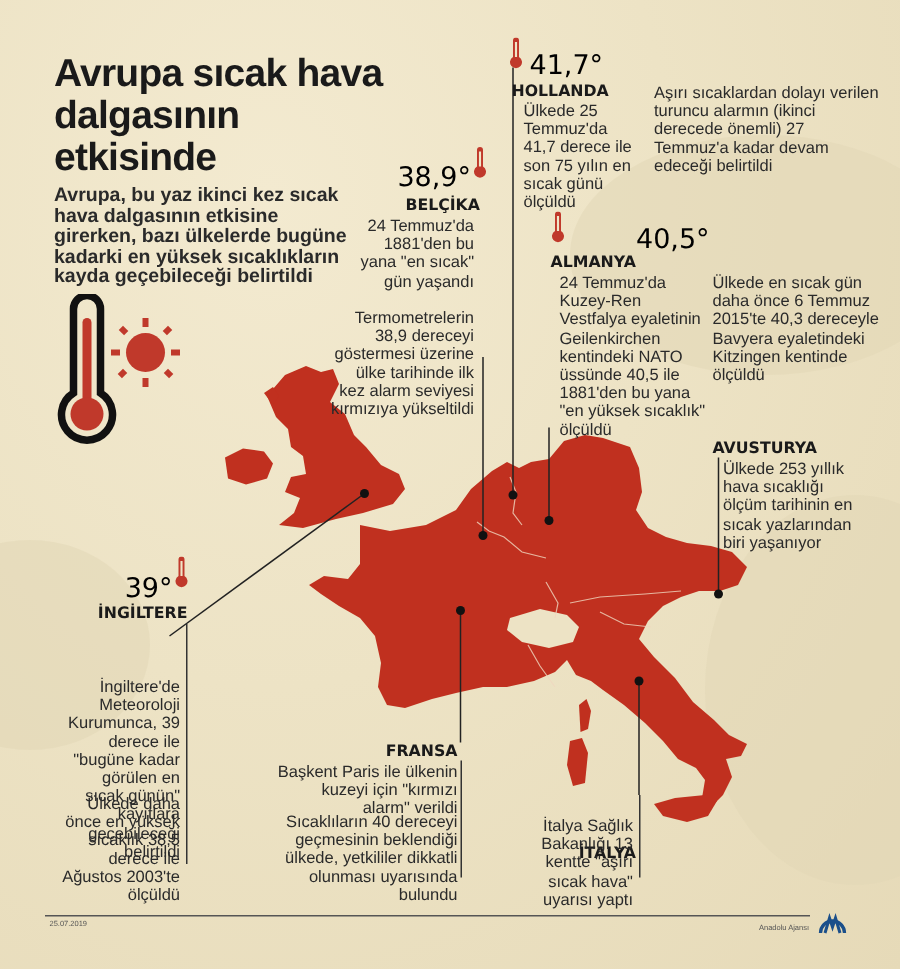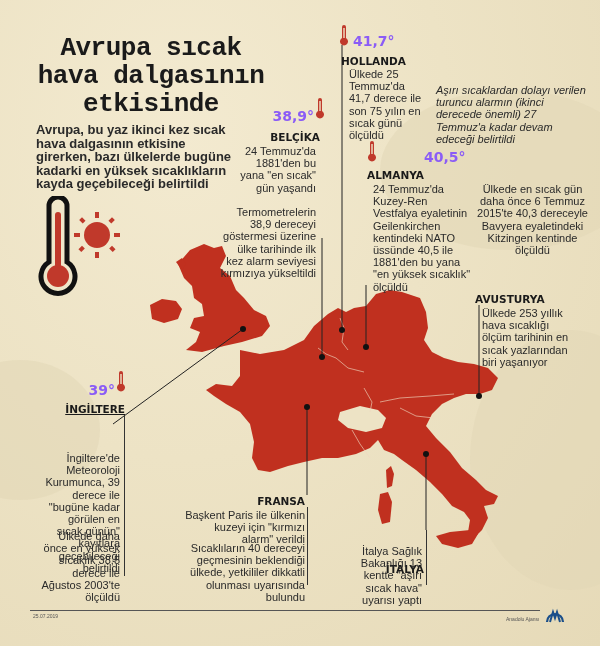--- a/index.html
+++ b/index.html
@@ -6,28 +6,28 @@
   body {
     width:600px; height:646px; position:relative; overflow:hidden;
     background: radial-gradient(ellipse at 30% 20%, #f3ead0 0%, #ede3c5 45%, #e6dab8 100%);
     font-family: "Liberation Sans", sans-serif;
     color:#222;
   }
   .bg-land { position:absolute; background:#e2d7b6; opacity:0.55; border-radius:50%; }
   .abs { position:absolute; }
   .title {
     left:36px; top:34px; width:230px;
-    font-family:Liberation Mono, monospace; font-weight:bold;
-    font-size:26px; line-height:28px; color:#1a1a1a; letter-spacing:-0.5px;text-align:center;
+    font-family:Liberation Sans, sans-serif; font-weight:bold;
+    font-size:26px; line-height:28px; color:#1a1a1a; letter-spacing:-0.5px;
   }
   .subtitle {
     left:36px; top:123px; width:200px;
     font-size:13px; line-height:13.5px; font-weight:bold; color:#2a2a2a;
   }
-  .temp { color:#8b5cf6; font-size:14px; font-family:"DejaVu Sans", sans-serif;font-weight:bold; }
+  .temp { color:#000000; font-size:18px; font-family:"DejaVu Sans", sans-serif; }
   .country { font-weight:bold; font-size:10.5px; color:#1a1a1a; font-family:"DejaVu Sans", sans-serif; }
   .txt { font-size:11px; line-height:12.2px; color:#2a2a2a; }
   .right { text-align:right; }
   .vline { position:absolute; width:1.2px; background:#333; }
   .footer-line { position:absolute; left:30px; top:610px; width:510px; height:1px; background:#555; }
   .footer-date { left:33px; top:613px; font-size:5px; color:#555; }
   .footer-src { left:506px; top:616px; font-size:5px; color:#555; }
 </style>
 </head>
 <body>
@@ -105,49 +105,49 @@
   </g>
 </svg>
 
 <svg class="abs" style="left:339px;top:25px;" width="10" height="22" viewBox="0 0 10 22">
     <path d="M3 2 a2 2 0 0 1 4 0 v11 a4 4 0 1 1 -4 0 z" fill="#c0392b"></path>
     <rect x="4.3" y="3" width="1.4" height="10" fill="#f0e6c8"></rect>
   </svg>
 <div class="abs temp" style="left:353px;top:33px;">41,7°</div>
 <div class="abs country" style="left:341px;top:55px;">HOLLANDA</div>
 <div class="abs txt" style="left:349px;top:68px;width:75px;">Ülkede 25 Temmuz'da 41,7 derece ile son 75 yılın en sıcak günü ölçüldü</div>
-<div class="abs txt" style="left:436px;top:84px;width:150px;font-style:italic;">Aşırı sıcaklardan dolayı verilen turuncu alarmın (ikinci derecede önemli) 27 Temmuz'a kadar devam edeceği belirtildi</div>
+<div class="abs txt" style="left:436px;top:56px;width:150px;">Aşırı sıcaklardan dolayı verilen turuncu alarmın (ikinci derecede önemli) 27 Temmuz'a kadar devam edeceği belirtildi</div>
 
 <div class="abs temp right" style="left:256px;top:108px;width:58px;">38,9°</div>
 <svg class="abs" style="left:315px;top:98px;" width="10" height="22" viewBox="0 0 10 22">
     <path d="M3 2 a2 2 0 0 1 4 0 v11 a4 4 0 1 1 -4 0 z" fill="#c0392b"></path>
     <rect x="4.3" y="3" width="1.4" height="10" fill="#f0e6c8"></rect>
   </svg>
 <div class="abs country right" style="left:240px;top:131px;width:80px;">BELÇİKA</div>
 <div class="abs txt right" style="left:236px;top:145px;width:80px;">24 Temmuz'da 1881'den bu yana "en sıcak" gün yaşandı</div>
 <div class="abs txt right" style="left:220px;top:206px;width:96px;">Termometrelerin 38,9 dereceyi göstermesi üzerine ülke tarihinde ilk kez alarm seviyesi kırmızıya yükseltildi</div>
 
 <svg class="abs" style="left:367px;top:141px;" width="10" height="22" viewBox="0 0 10 22">
     <path d="M3 2 a2 2 0 0 1 4 0 v11 a4 4 0 1 1 -4 0 z" fill="#c0392b"></path>
     <rect x="4.3" y="3" width="1.4" height="10" fill="#f0e6c8"></rect>
   </svg>
 <div class="abs temp" style="left:380px;top:149px;margin-left:44px;">40,5°</div>
 <div class="abs country" style="left:367px;top:169px;text-align:center;">ALMANYA</div>
 <div class="abs txt" style="left:373px;top:183px;width:100px;">24 Temmuz'da Kuzey-Ren Vestfalya eyaletinin Geilenkirchen kentindeki NATO üssünde 40,5 ile 1881'den bu yana "en yüksek sıcaklık" ölçüldü</div>
-<div class="abs txt" style="left:475px;top:183px;width:115px;text-align:center;">Ülkede en sıcak gün daha önce 6 Temmuz 2015'te 40,3 dereceyle Bavyera eyaletindeki Kitzingen kentinde ölçüldü</div>
+<div class="abs txt" style="left:475px;top:183px;width:115px;">Ülkede en sıcak gün daha önce 6 Temmuz 2015'te 40,3 dereceyle Bavyera eyaletindeki Kitzingen kentinde ölçüldü</div>
 
 <div class="abs country" style="left:475px;top:293px;">AVUSTURYA</div>
 <div class="abs txt" style="left:482px;top:307px;width:95px;">Ülkede 253 yıllık hava sıcaklığı ölçüm tarihinin en sıcak yazlarından biri yaşanıyor</div>
 
 <div class="abs temp right" style="left:60px;top:382px;width:55px;">39°</div>
 <svg class="abs" style="left:116px;top:371px;" width="10" height="22" viewBox="0 0 10 22">
     <path d="M3 2 a2 2 0 0 1 4 0 v11 a4 4 0 1 1 -4 0 z" fill="#c0392b"></path>
     <rect x="4.3" y="3" width="1.4" height="10" fill="#f0e6c8"></rect>
   </svg>
-<div class="abs country right" style="left:40px;top:403px;width:85px;text-decoration:underline;">İNGİLTERE</div>
+<div class="abs country right" style="left:40px;top:403px;width:85px;">İNGİLTERE</div>
 <div class="vline" style="left:124px;top:416px;height:160px;"></div>
 <div class="abs txt right" style="left:40px;top:416px;width:80px;margin-top:36px;">İngiltere'de Meteoroloji Kurumunca, 39 derece ile "bugüne kadar görülen en sıcak günün" kayıtlara geçebileceği belirtildi</div>
 <div class="abs txt right" style="left:40px;top:530px;width:80px;text-align:right;">Ülkede daha önce en yüksek sıcaklık 38,5 derece ile Ağustos 2003'te ölçüldü</div>
 
 <div class="abs country right" style="left:230px;top:495px;width:75px;">FRANSA</div>
 <div class="abs txt right" style="left:180px;top:509px;width:125px;">Başkent Paris ile ülkenin kuzeyi için "kırmızı alarm" verildi</div>
 <div class="abs txt right" style="left:180px;top:542px;width:125px;">Sıcaklıların 40 dereceyi geçmesinin beklendiği ülkede, yetkililer dikkatli olunması uyarısında bulundu</div>
 <div class="vline" style="left:307px;top:507px;height:78px;"></div>
 
 <div class="abs country right" style="left:360px;top:531px;width:64px;margin-top:32px;">İTALYA</div>

